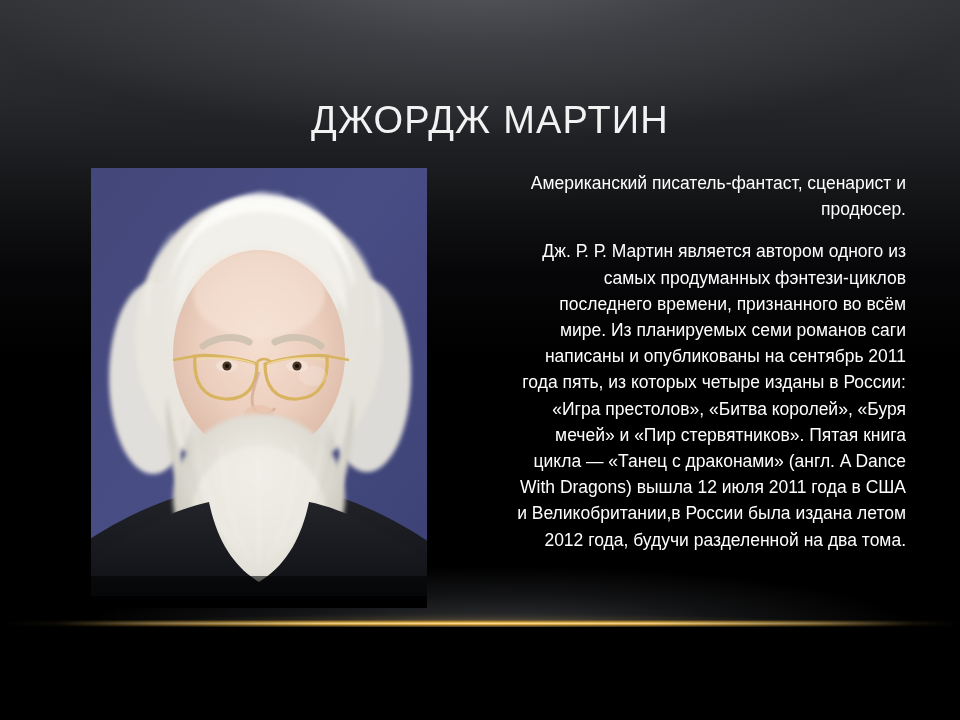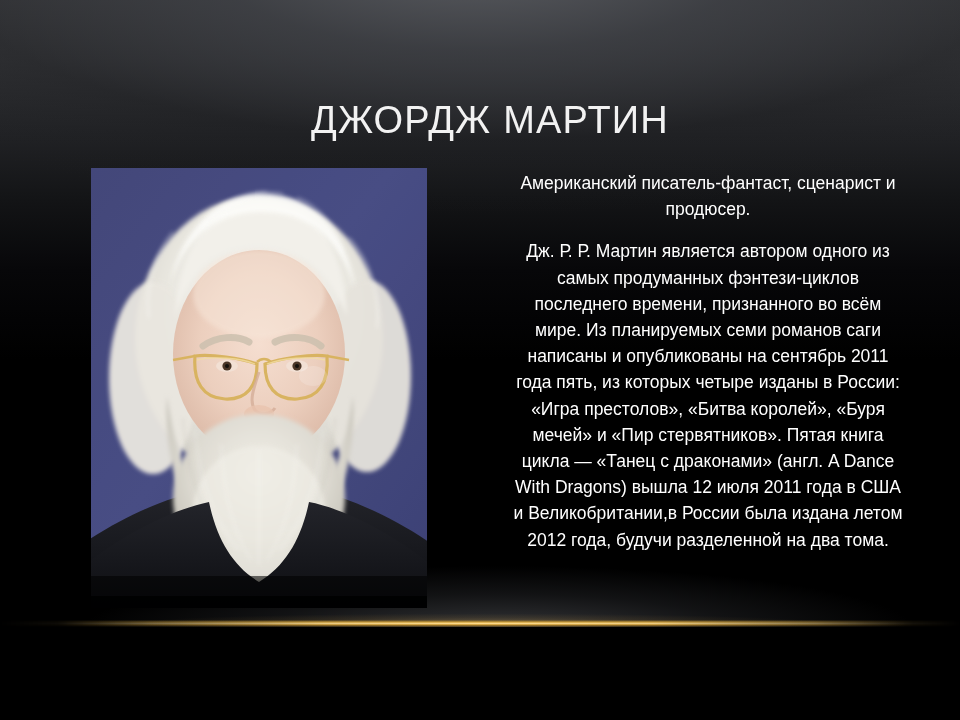--- a/index.html
+++ b/index.html
@@ -125,21 +125,21 @@
     position: absolute;
     left: 510px;
     top: 170px;
     width: 396px;
   }
   .body-par {
     color: #ffffff;
     font-size: 17.5px;
     line-height: 26.2px;
     margin: 0 0 10px 0;
-    text-align: center;
+    text-align: right;
   }
   .body-par.lead { margin-bottom: 16px; }
 
   
   .photo {
     position: absolute;
     left: 91px;
     top: 168px;
     width: 336px;
     height: 440px;

